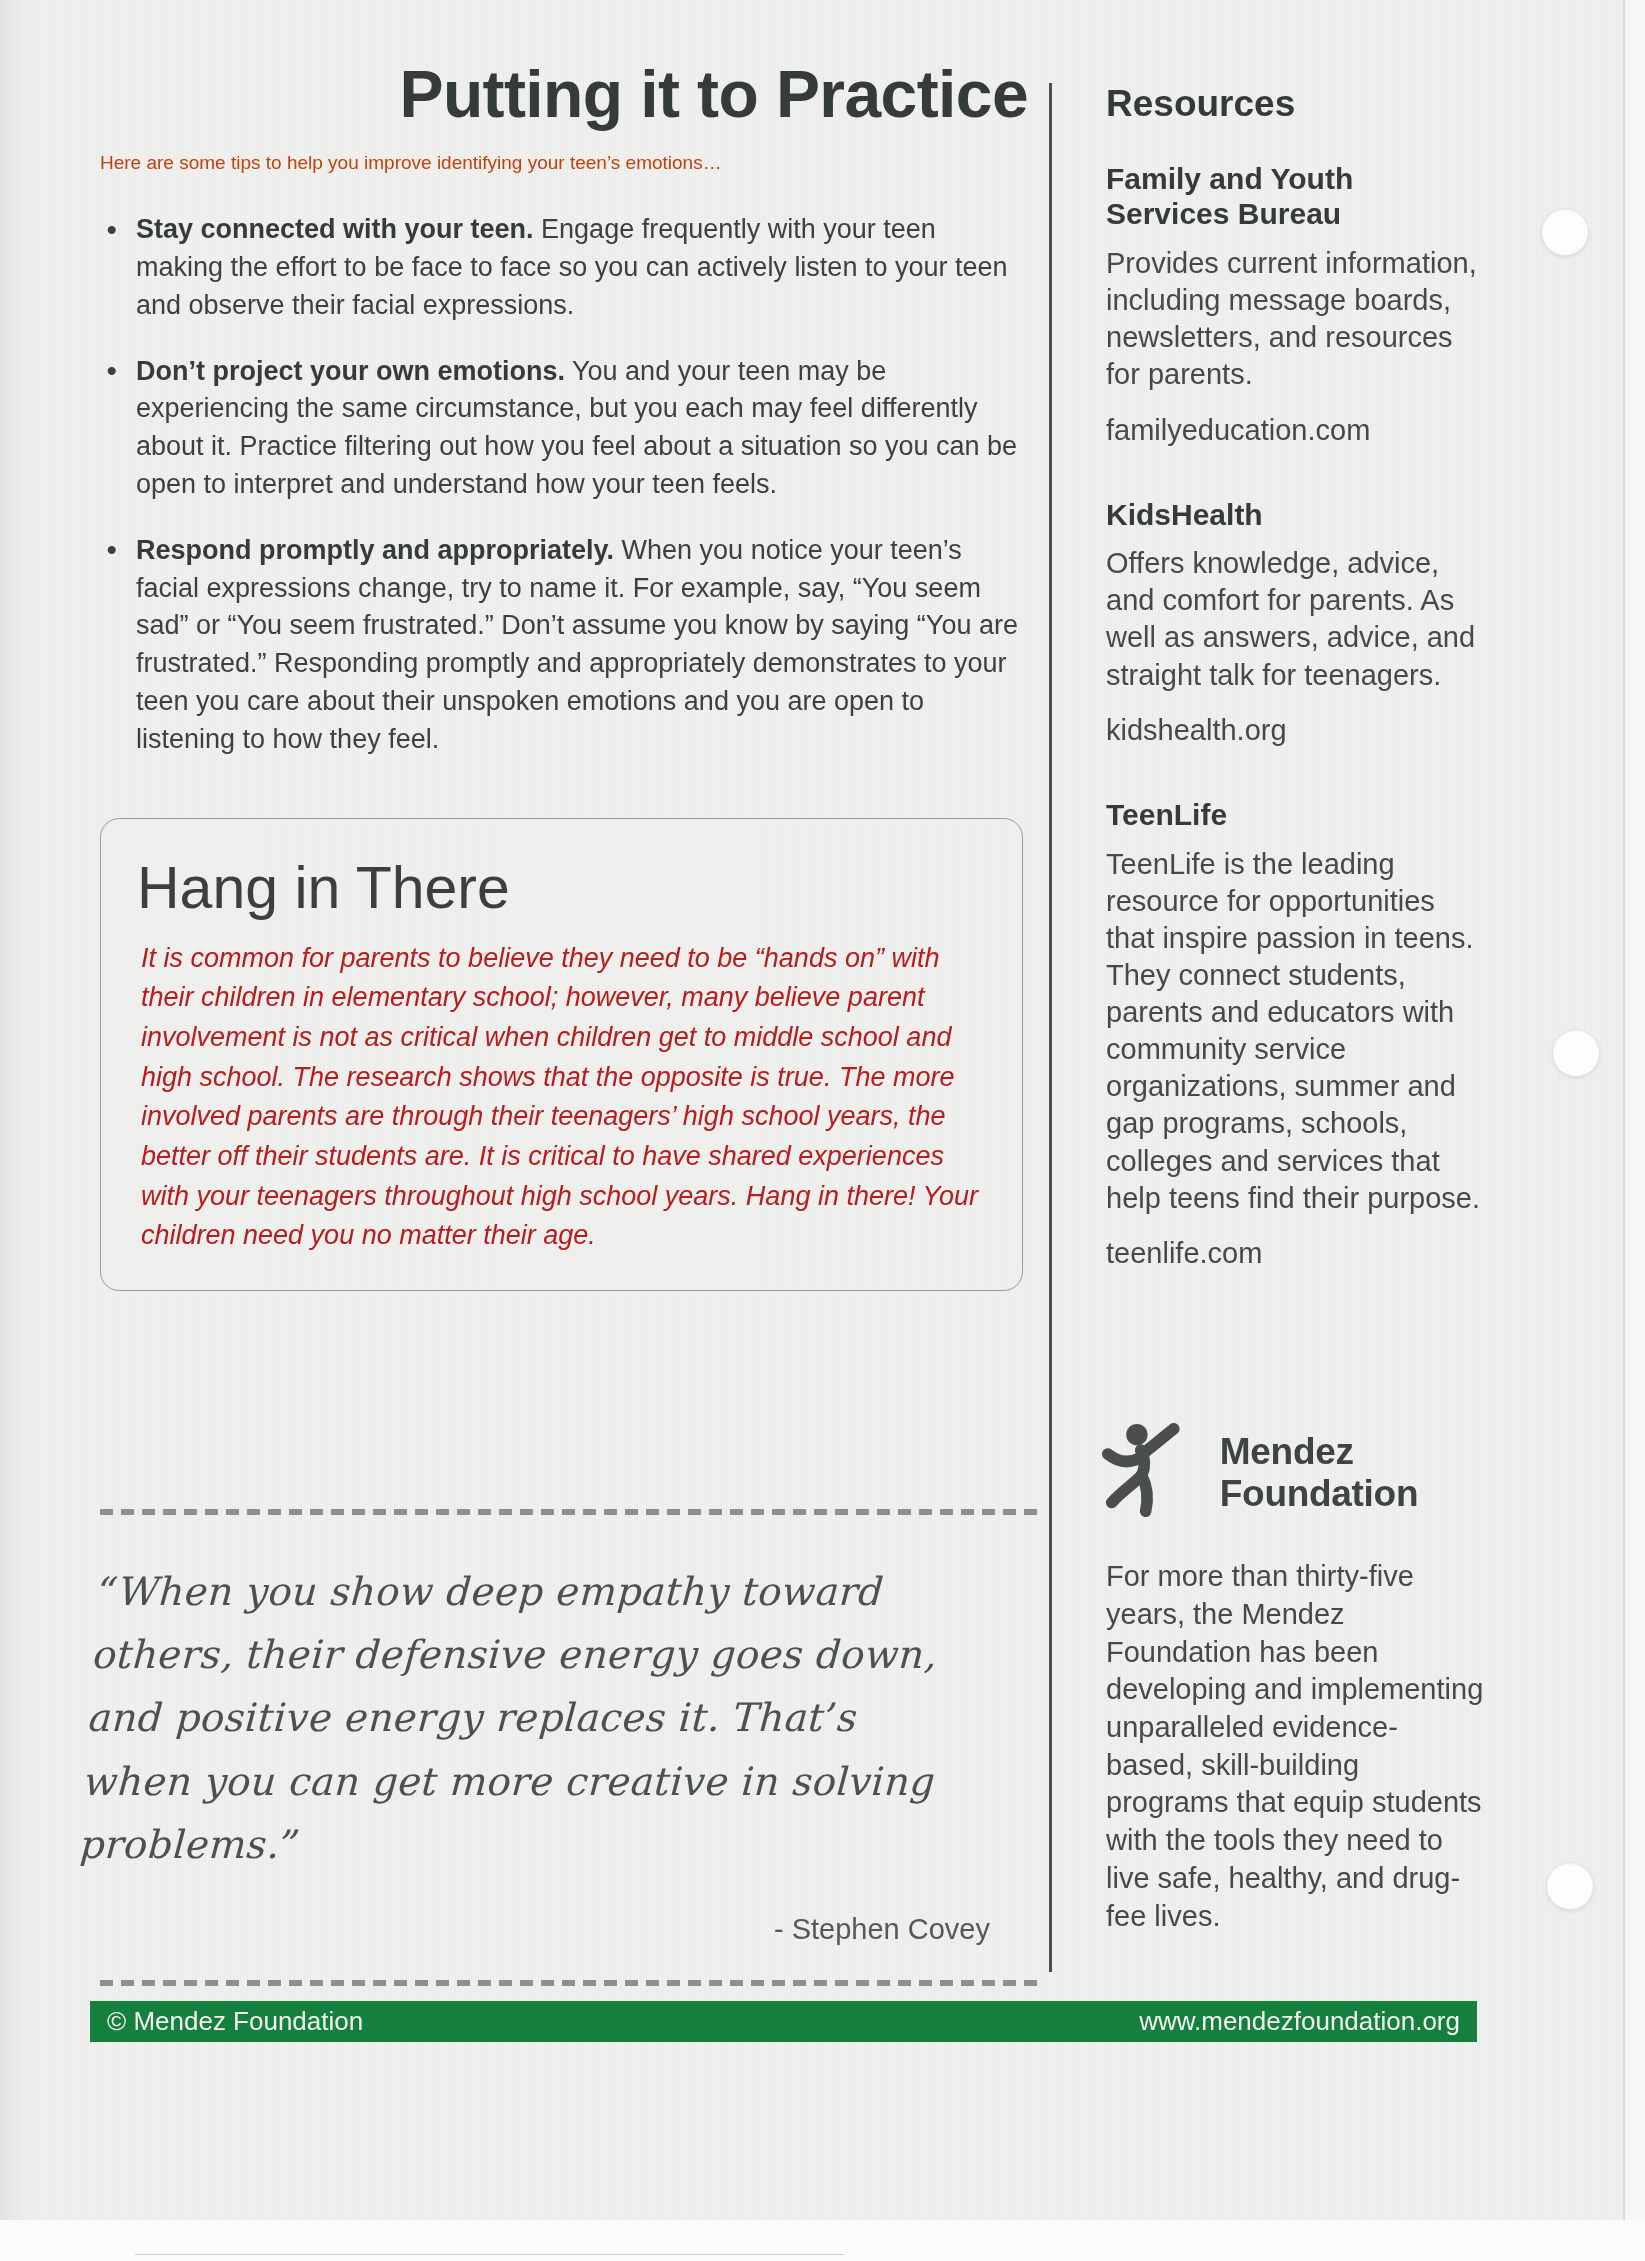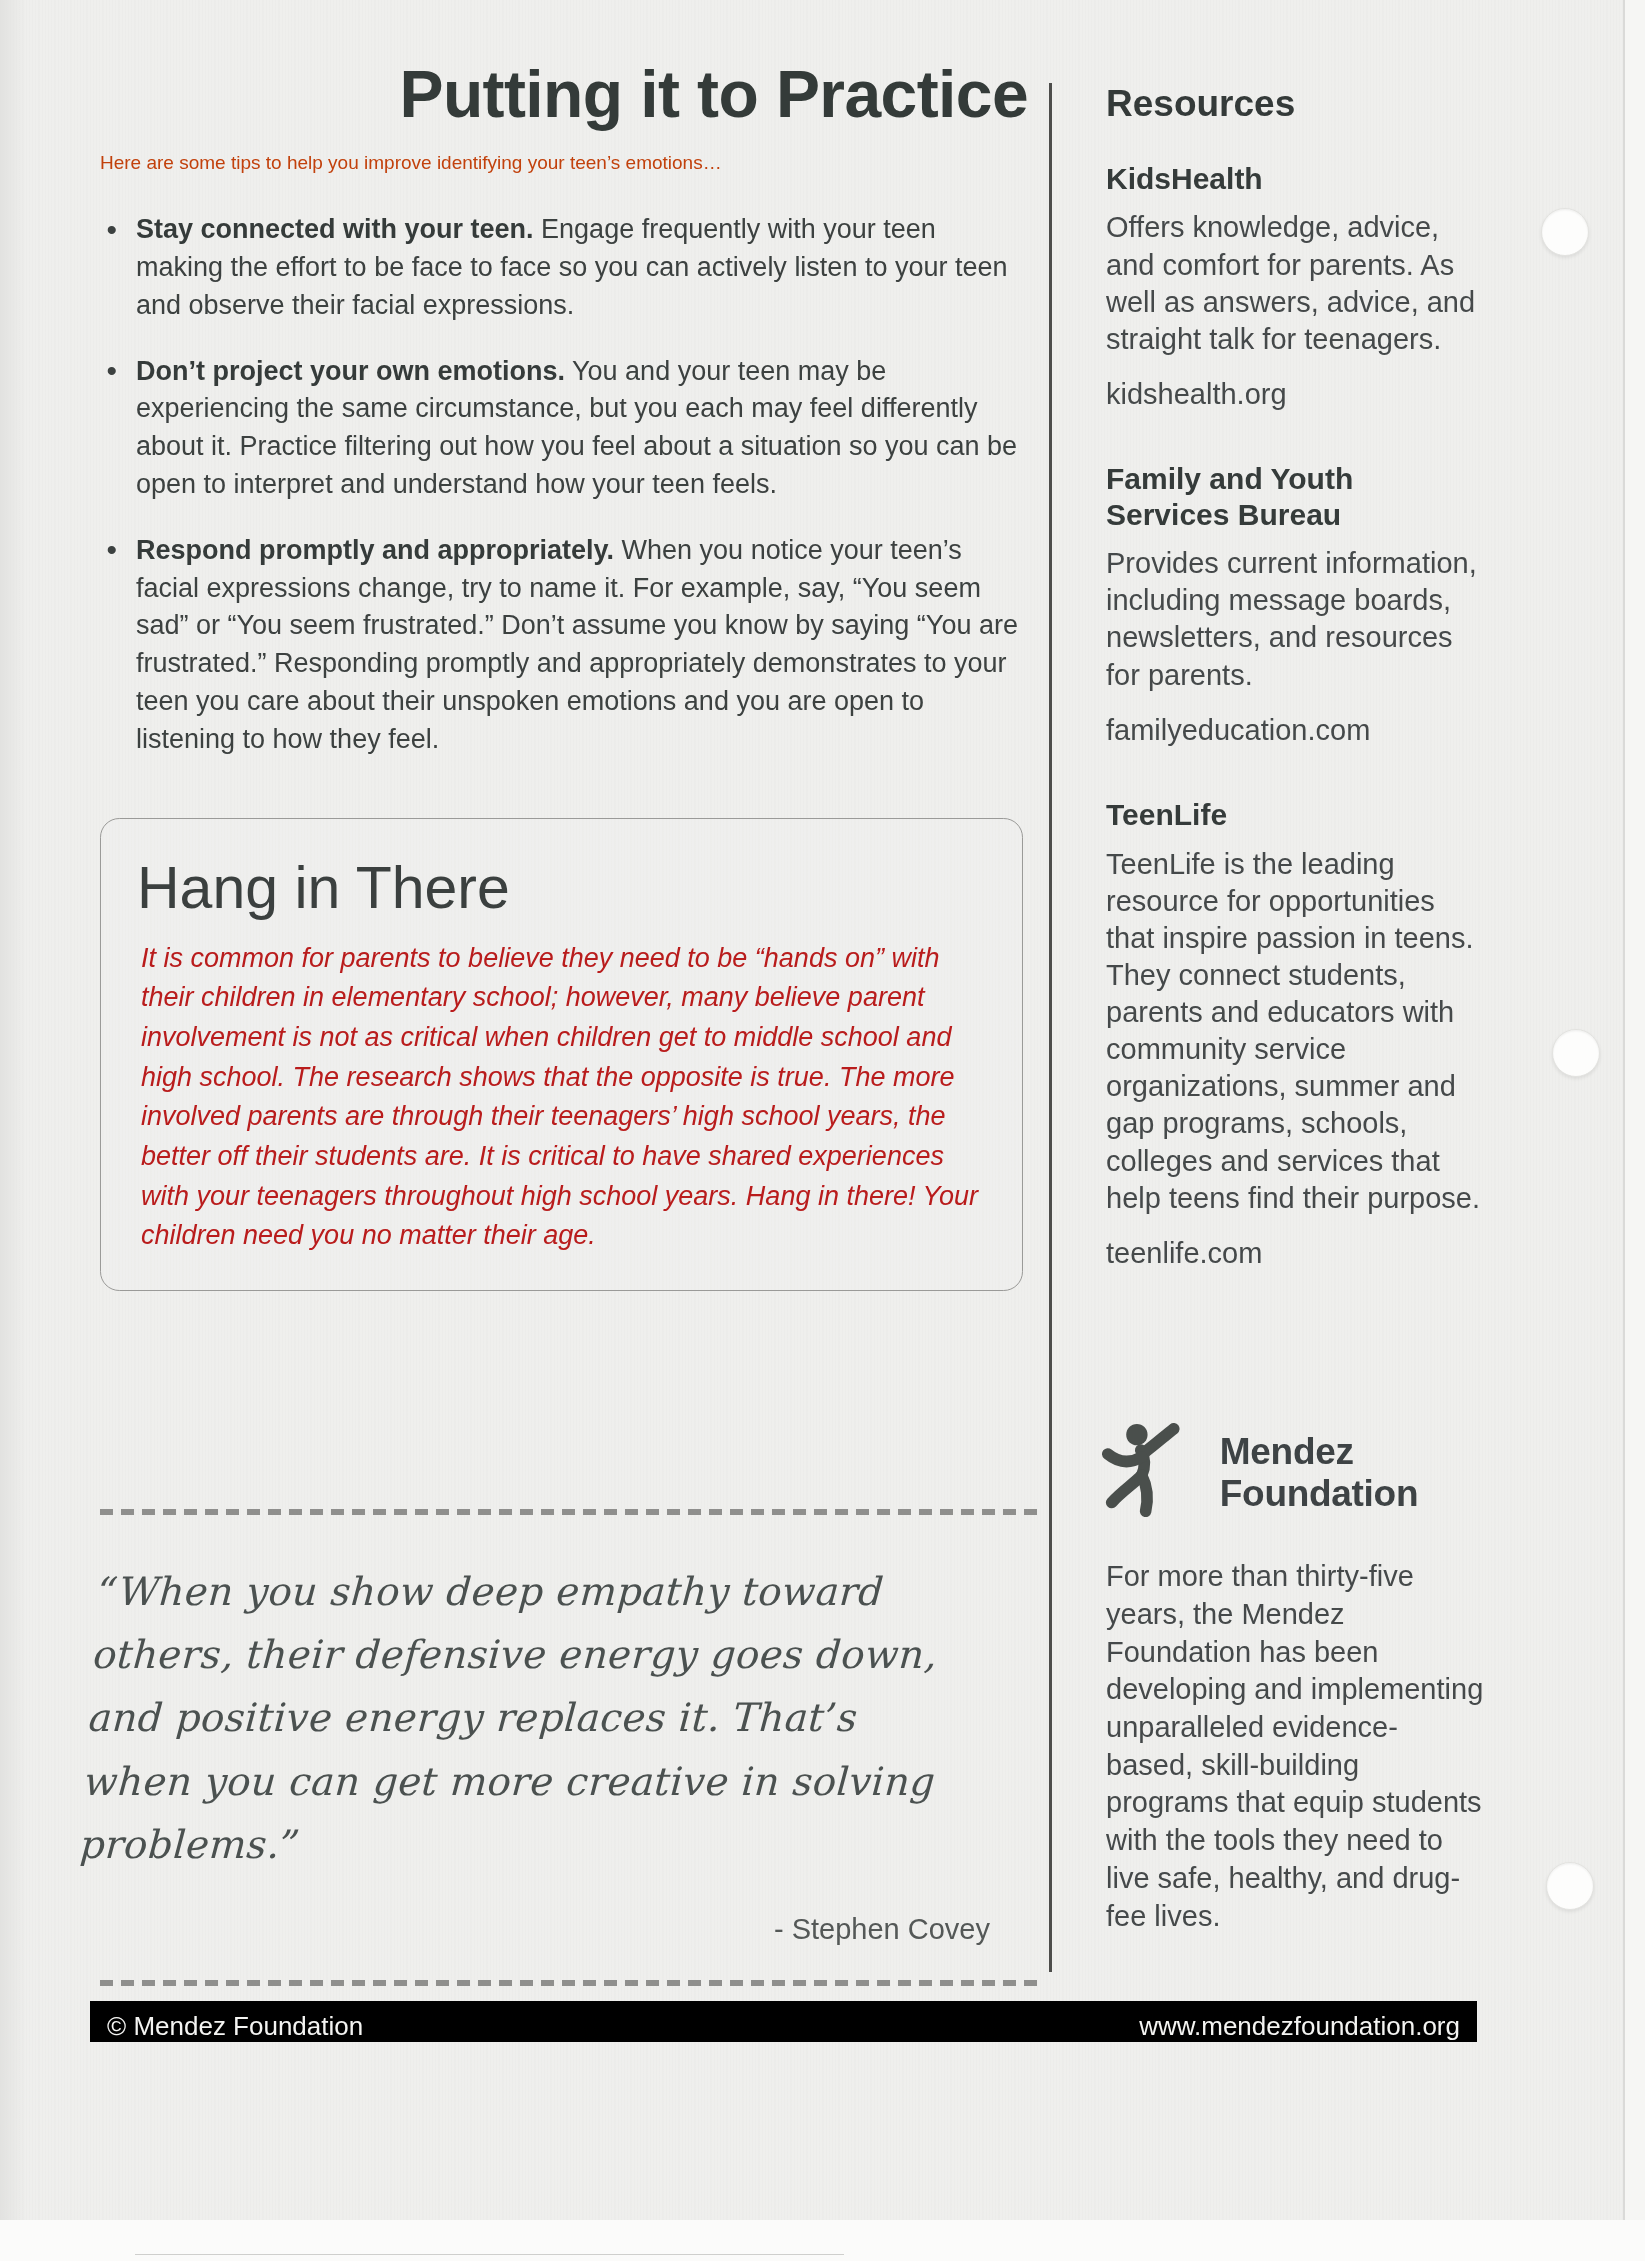--- a/index.html
+++ b/index.html
@@ -89,21 +89,21 @@
 
   .foundation{margin-top:153px;}
   .foundation-logo-row{display:flex;align-items:center;gap:22px;margin-left:-5.2px;}
   .foundation-logo-row svg{width:97px;height:97px;flex:0 0 auto;}
   .foundation-name{font-size:37px;font-weight:700;color:#3e4345;letter-spacing:-0.3px;}
   .foundation-about{font-size:29px;line-height:1.30;color:#45494a;margin:36px 0 0 0;}
 
   
   .footer-bar{
     position:absolute;left:90px;top:2001px;width:1387px;height:41px;
-    background:#000000;display:flex;align-items:flex-end;justify-content:space-between;
+    background:#15803d;display:flex;align-items:center;justify-content:space-between;
     padding:0 17px;box-sizing:border-box;
   }
   .footer-bar span{color:#f4f4f2;font-size:26px;}
 </style>
 </head>
 <body>
 
 <div class="page">
 
   <div class="scan-left-edge"></div>
@@ -143,29 +143,29 @@
     <div class="dashed-rule bottom"></div>
 
   </div>
 
   <div class="v-rule"></div>
 
   <div class="sidebar">
     <h2 class="sidebar-title">Resources</h2>
 
     <div class="resource">
+      <h3 class="resource-name">Family and Youth Services Bureau</h3>
+      <p class="resource-desc">Provides current information, including message boards, newsletters, and resources for parents.</p>
+      <p class="resource-url">familyeducation.com</p>
+    </div>
+
+    <div class="resource">
       <h3 class="resource-name">KidsHealth</h3>
       <p class="resource-desc">Offers knowledge, advice, and comfort for parents. As well as answers, advice, and straight talk for teenagers.</p>
       <p class="resource-url">kidshealth.org</p>
-    </div>
-
-    <div class="resource">
-      <h3 class="resource-name">Family and Youth Services Bureau</h3>
-      <p class="resource-desc">Provides current information, including message boards, newsletters, and resources for parents.</p>
-      <p class="resource-url">familyeducation.com</p>
     </div>
 
     <div class="resource">
       <h3 class="resource-name">TeenLife</h3>
       <p class="resource-desc">TeenLife is the leading resource for opportunities that inspire passion in teens. They connect students, parents and educators with community service organizations, summer and gap programs, schools, colleges and services that help teens find their purpose.</p>
       <p class="resource-url">teenlife.com</p>
     </div>
 
     <div class="foundation">
       <div class="foundation-logo-row">

